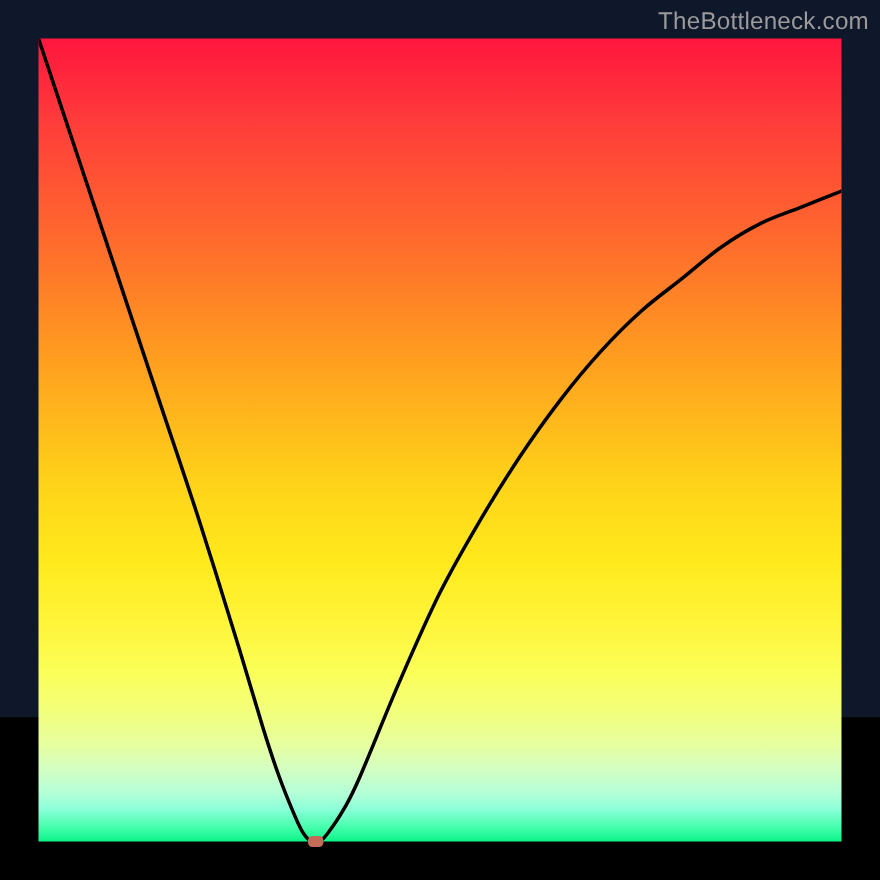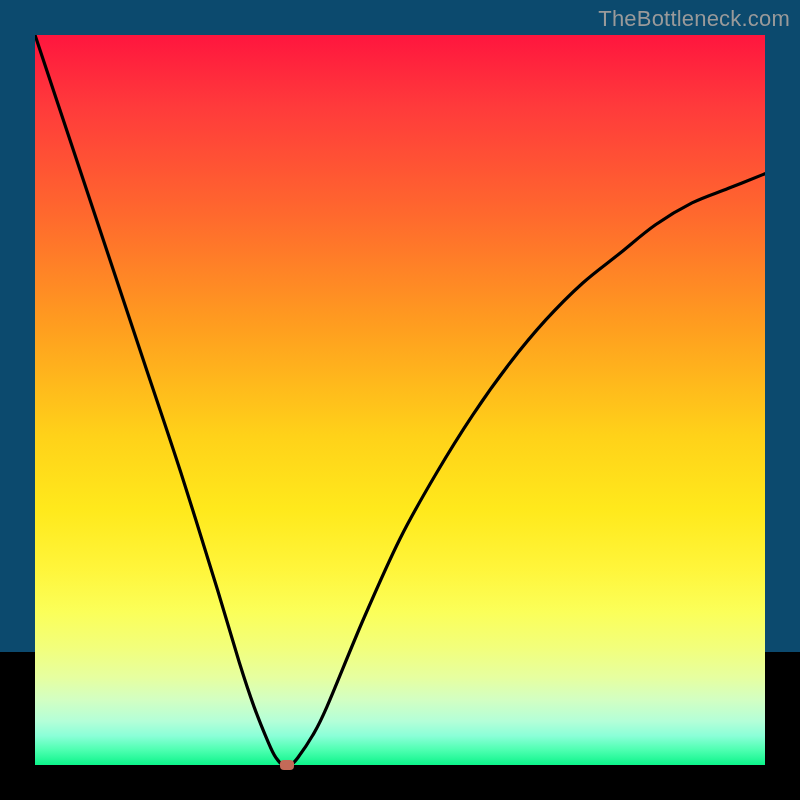--- a/index.html
+++ b/index.html
@@ -10,21 +10,21 @@
     background: #000;
     overflow: hidden;
     font-family: Arial, Helvetica, sans-serif;
   }
   .frame {
     position: absolute;
     left: 0;
     top: 0;
     width: 800px;
     height: 652px;
-    background: #0c4a6e;
+    background: #0f172a;
     text-decoration: underline;
   }
   .plot {
     position: absolute;
     left: 35px;
     top: 35px;
     width: 730px;
     height: 730px;
     background: linear-gradient(to bottom,
       #ff163e 0%,

